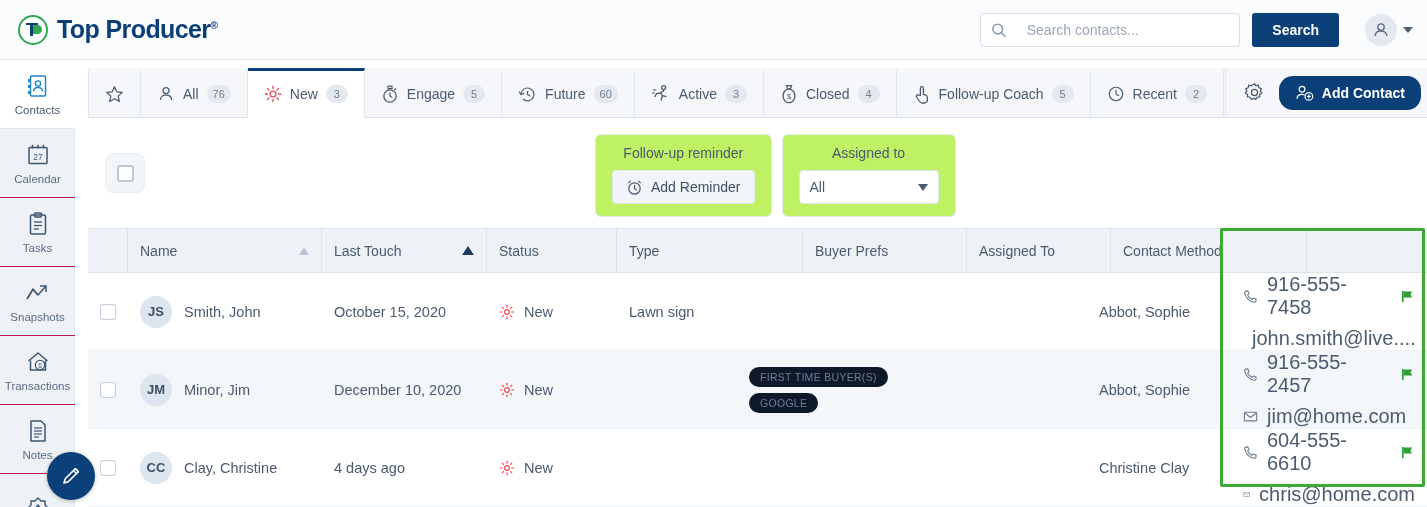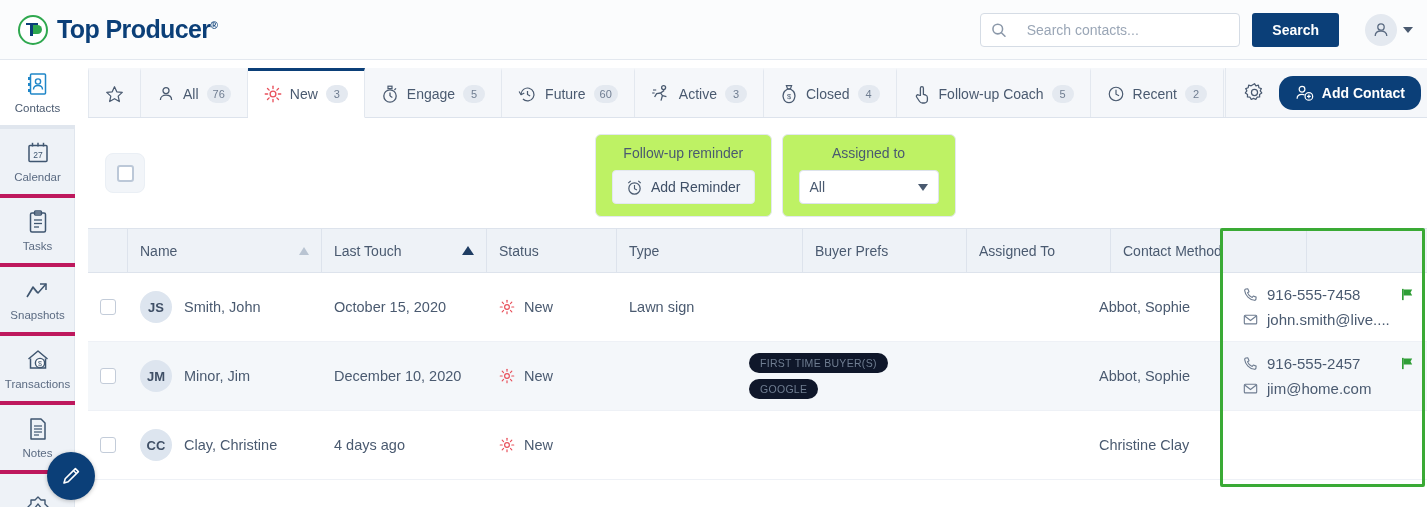--- a/index.html
+++ b/index.html
@@ -83,21 +83,21 @@
 
   
   .sidebar {
     position: absolute; top: 60px; left: 0; width: 75px; height: 447px;
     background: #eef2f7;
     border-right: 1px solid #e0e6ee;
   }
   .side-item {
     height: 69px; width: 75px;
     display: flex; flex-direction: column; align-items: center; justify-content: center;
-    border-bottom: 4px solid #be185d;
+    border-bottom: 1px solid #be185d;
     cursor: pointer;
   }
   .side-item.active { background: #ffffff; border-bottom-color: #e0e6ee; }
   .side-label {
     font-size: 11.5px; color: #5b6b82; margin-top: 5px; white-space: nowrap;
   }
   .side-item.active .side-label { color: #4a5a70; }
   .side-icon { height: 26px; display: flex; align-items: center; justify-content: center; }
 
   
@@ -242,21 +242,21 @@
   }
   .status-cell { display: flex; align-items: center; gap: 9px; }
   .tagwrap { display: flex; flex-direction: column; gap: 6px; }
   .tag {
     background: #0f172a; color: #6f7d91;
     border-radius: 10px; padding: 4px 11px;
     font-size: 10.5px; letter-spacing: 0.3px;
     align-self: flex-start; white-space: nowrap;
   }
   .contact-lines { display: flex; flex-direction: column; gap: 8px; width: 100%; }
-  .cline { display: flex; align-items: center; gap: 9px; font-size: 15px; color: #4a5a70; }
+  .cline { display: flex; align-items: center; gap: 9px; font-size: 20px; color: #4a5a70; }
   .cline .flag { margin-left: auto; }
 
   
   .highlight {
     position: absolute; left: 1220px; top: 228px;
     width: 205px; height: 259px;
     border: 3px solid #3aaa35; border-radius: 2px;
     pointer-events: none; z-index: 30;
   }
 </style>
@@ -701,18 +701,39 @@
             <line x1="4" y1="16" x2="5.7" y2="14.3"></line>
               <line x1="14.3" y1="5.7" x2="16" y2="4"></line>
           </g>
         </svg>
         <span>New</span>
       </div>
       <div class="td c-source"></div>
       <div class="td c-type"></div>
       <div class="td c-prefs"></div>
       <div class="td c-assigned">Christine Clay</div>
+      <div class="td c-contact">
+        <div class="contact-lines">
+          <div class="cline">
+            <svg width="15" height="15" viewBox="0 0 16 16">
+              <path d="M3 2.2 L5.2 2 L6.4 5 L4.9 6.2 a8 8 0 0 0 4.9 4.9 L11 9.6 L14 10.8 L13.8 13 a1.4 1.4 0 0 1-1.6 1.2 C7 13.6 2.4 9 1.8 3.8 A1.4 1.4 0 0 1 3 2.2 Z" fill="none" stroke="#6f7d91" stroke-width="1.2" stroke-linejoin="round"></path>
+            </svg>
+            <span>604-555-6610</span>
+            <svg class="flag" width="15" height="15" viewBox="0 0 16 16">
+              <path d="M3 2 V14" stroke="#2f9e36" stroke-width="1.8"></path>
+              <path d="M3.8 2.6 H13 L11.2 5.8 L13 9 H3.8 Z" fill="#2f9e36"></path>
+            </svg>
+          </div>
+          <div class="cline">
+            <svg width="15" height="15" viewBox="0 0 16 16">
+              <rect x="1.4" y="3.4" width="13.2" height="9.2" rx="1" fill="none" stroke="#6f7d91" stroke-width="1.2"></rect>
+              <polyline points="1.8,4.2 8,9 14.2,4.2" fill="none" stroke="#6f7d91" stroke-width="1.2"></polyline>
+            </svg>
+            <span>chris@home.com</span>
+          </div>
+        </div>
+      </div>
     </div>
   </div>
 
   <div class="highlight"></div>
 
 </div>
 
 </body></html>

